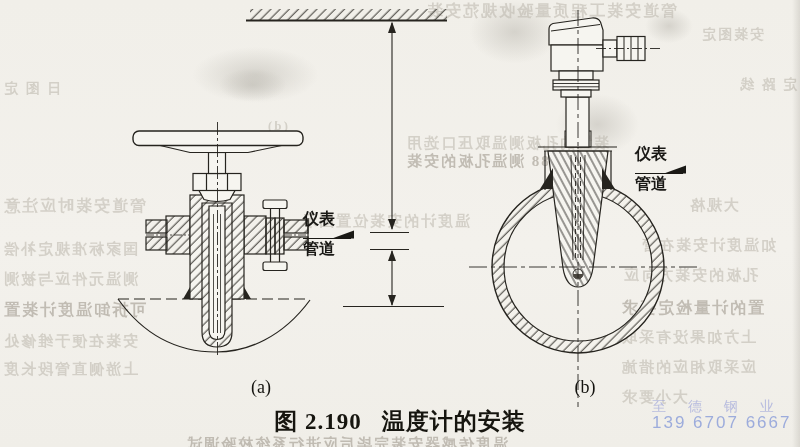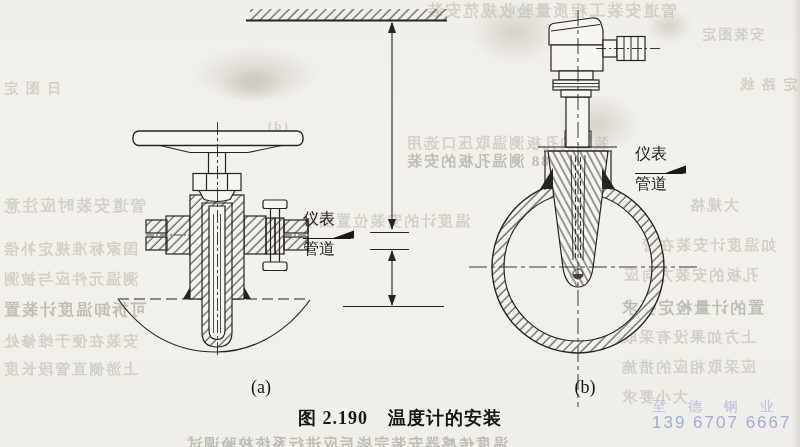--- a/index.html
+++ b/index.html
@@ -11,27 +11,27 @@
         background:linear-gradient(90deg,rgba(0,0,0,0),rgba(120,115,105,.18));pointer-events:none;}
   
   .bt{position:absolute;transform:scaleX(-1);color:#b6b1a6;opacity:.5;
       filter:blur(.7px);font-weight:700;white-space:nowrap;letter-spacing:2px;}
   .bt.dk{opacity:.68;color:#aaa49a;}
   
   .blob{position:absolute;border-radius:50%;
         background:radial-gradient(closest-side,rgba(185,182,174,.5),rgba(185,182,174,0) 72%);}
   svg.fig{position:absolute;left:0;top:0;}
   
-  .flow-label{position:absolute;width:48px;font-size:16px;font-weight:400;
+  .flow-label{position:absolute;width:48px;font-size:16px;font-weight:700;
               color:#191815;line-height:1.05;text-align:left;}
   .fl-rule{position:relative;height:9px;border-bottom:1.7px solid #1a1915;margin:1px 0 2px 0;}
   .fl-rule svg{position:absolute;right:-3px;bottom:-1px;}
   .sublabel{position:absolute;width:44px;text-align:center;font-size:18px;color:#14130f;}
   .caption{position:absolute;left:240px;top:406px;width:320px;text-align:center;
-           font-size:18px;font-weight:700;color:#16150f;letter-spacing:1px;white-space:nowrap;}
+           font-size:23px;font-weight:700;color:#16150f;letter-spacing:1px;white-space:nowrap;}
   .caption .num{margin-right:20px;}
   .watermark{position:absolute;left:652px;top:399px;width:160px;
              font-family:"Liberation Sans","DejaVu Sans",sans-serif;line-height:1.1;}
   .wm1{font-size:14px;letter-spacing:9px;color:rgba(148,156,216,.62);}
   .wm2{font-size:17px;letter-spacing:2px;color:rgba(116,140,214,.68);}
 </style>
 </head>
 <body>
 
 <div class="page">

